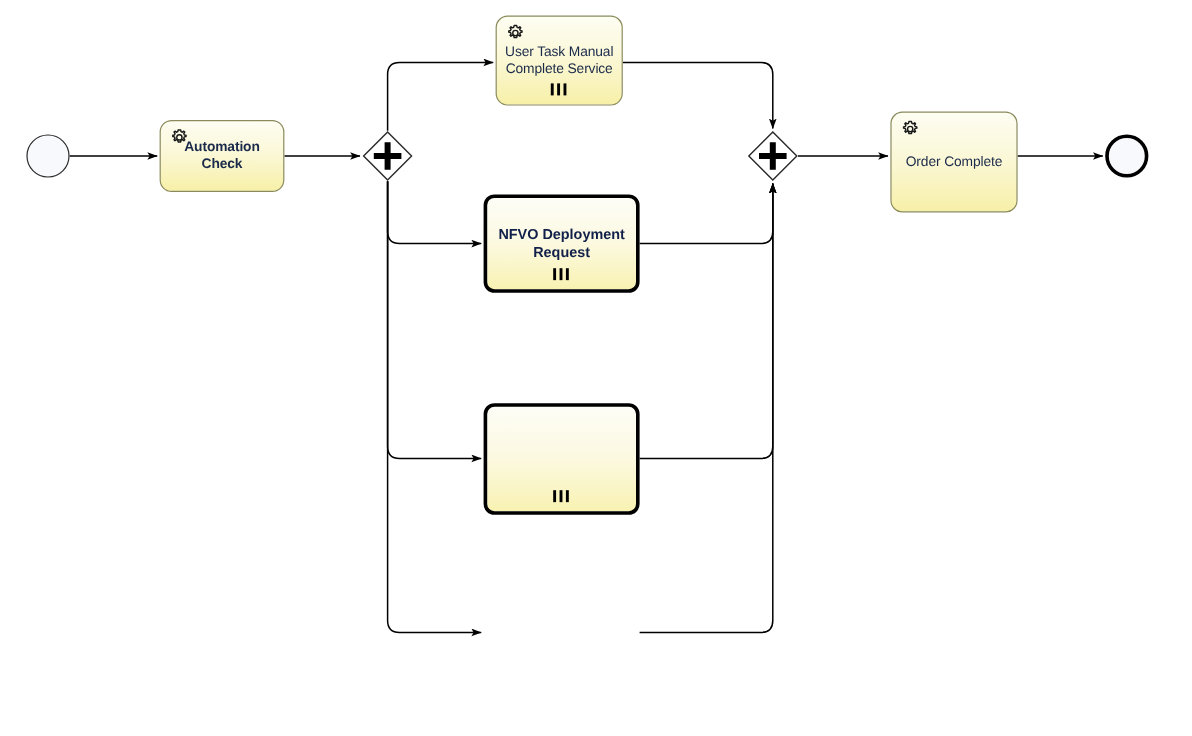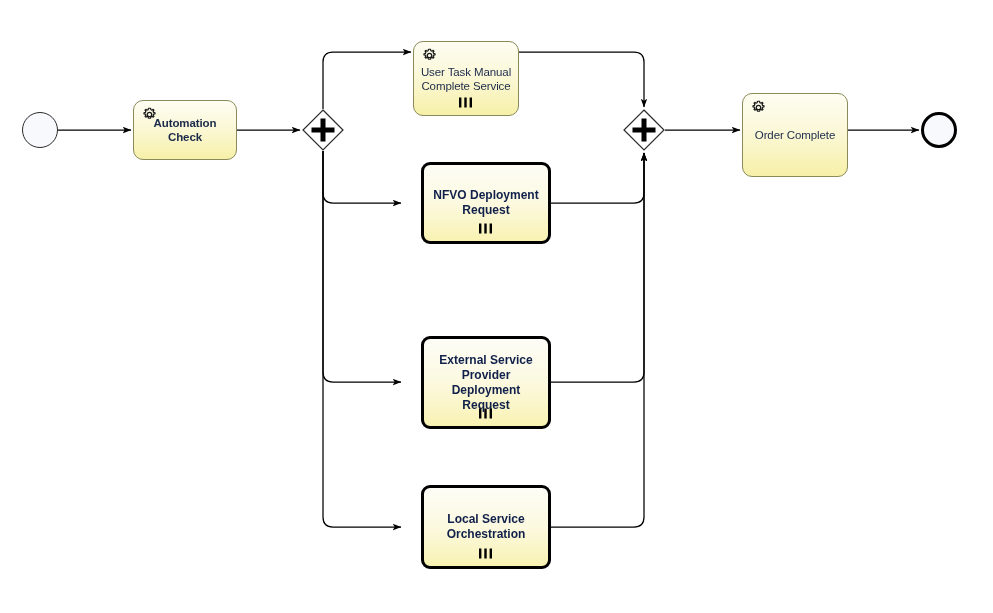--- a/index.html
+++ b/index.html
@@ -66,21 +66,20 @@
 
   
   .callactivity {
     border: 3.6px solid #000000;
     border-radius: 9px;
     background: linear-gradient(to bottom, #fdfdf6 0%, #fcf9e0 50%, #f8f2b2 100%);
     display: flex;
     align-items: center;
     justify-content: center;
     flex-direction: column;
-    margin-left: 18px;
   }
   .callactivity .label {
     color: #10204a;
     font-size: 12px;
     font-weight: bold;
     line-height: 15px;
     text-align: center;
     padding: 0 7px;
   }
 
@@ -160,21 +159,21 @@
     <span class="label">Automation Check</span>
   </div>
 
   <div class="node gateway" style="left:302px; top:109px; width:42px; height:42px;">
     <svg viewBox="0 0 42 42" width="42" height="42">
       <polygon points="21,1 41,21 21,41 1,21" fill="#ffffff" stroke="#2b2b2b" stroke-width="1.2"></polygon>
       <path d="M21,9.5 L21,32.5 M9.5,21 L32.5,21" stroke="#000000" stroke-width="5" stroke-linecap="butt"></path>
     </svg>
   </div>
 
-  <div class="node task" style="left:413px; top:13px; width:106px; height:75px;margin-top:28px;">
+  <div class="node task" style="left:413px; top:13px; width:106px; height:75px;">
     <span class="gear-icon">
       <svg viewBox="0 0 24 24" width="17" height="17" fill="none" stroke="#1a1a1a" stroke-width="1.7">
         <path d="M12 3.2 l1.5 0 0.4 2.0 1.6 0.7 1.7-1.2 1.1 1.1 -1.2 1.7 0.7 1.6 2.0 0.4 0 1.5 -2.0 0.4 -0.7 1.6 1.2 1.7 -1.1 1.1 -1.7-1.2 -1.6 0.7 -0.4 2.0 -1.5 0 -1.5 0 -0.4-2.0 -1.6-0.7 -1.7 1.2 -1.1-1.1 1.2-1.7 -0.7-1.6 -2.0-0.4 0-1.5 2.0-0.4 0.7-1.6 -1.2-1.7 1.1-1.1 1.7 1.2 1.6-0.7 0.4-2.0 z" stroke-linejoin="round"></path>
         <circle cx="12" cy="12" r="3.1"></circle>
       </svg>
     </span>
     <span class="label">User Task Manual Complete Service</span>
     <span class="mi-marker">
       <svg viewBox="0 0 16 11" width="16" height="11">
         <rect x="1" y="0.5" width="2.4" height="10" fill="#000000"></rect>
@@ -189,40 +188,29 @@
     <span class="mi-marker">
       <svg viewBox="0 0 16 11" width="16" height="11">
         <rect x="1" y="0.5" width="2.4" height="10" fill="#000000"></rect>
         <rect x="6.3" y="0.5" width="2.4" height="10" fill="#000000"></rect>
         <rect x="11.6" y="0.5" width="2.4" height="10" fill="#000000"></rect>
       </svg>
     </span>
   </div>
 
   <div class="node callactivity" style="left:403px; top:336px; width:130px; height:93px;">
-    <span class="label">External Service Provider Deployment Request</span>
     <span class="mi-marker">
       <svg viewBox="0 0 16 11" width="16" height="11">
         <rect x="1" y="0.5" width="2.4" height="10" fill="#000000"></rect>
         <rect x="6.3" y="0.5" width="2.4" height="10" fill="#000000"></rect>
         <rect x="11.6" y="0.5" width="2.4" height="10" fill="#000000"></rect>
       </svg>
     </span>
   </div>
 
-  <div class="node callactivity" style="left:403px; top:485px; width:130px; height:84px;">
-    <span class="label">Local Service Orchestration</span>
-    <span class="mi-marker">
-      <svg viewBox="0 0 16 11" width="16" height="11">
-        <rect x="1" y="0.5" width="2.4" height="10" fill="#000000"></rect>
-        <rect x="6.3" y="0.5" width="2.4" height="10" fill="#000000"></rect>
-        <rect x="11.6" y="0.5" width="2.4" height="10" fill="#000000"></rect>
-      </svg>
-    </span>
-  </div>
 
   <div class="node gateway" style="left:623px; top:109px; width:42px; height:42px;">
     <svg viewBox="0 0 42 42" width="42" height="42">
       <polygon points="21,1 41,21 21,41 1,21" fill="#ffffff" stroke="#2b2b2b" stroke-width="1.2"></polygon>
       <path d="M21,9.5 L21,32.5 M9.5,21 L32.5,21" stroke="#000000" stroke-width="5" stroke-linecap="butt"></path>
     </svg>
   </div>
 
   <div class="node task" style="left:742px; top:93px; width:106px; height:84px;">
     <span class="gear-icon">

